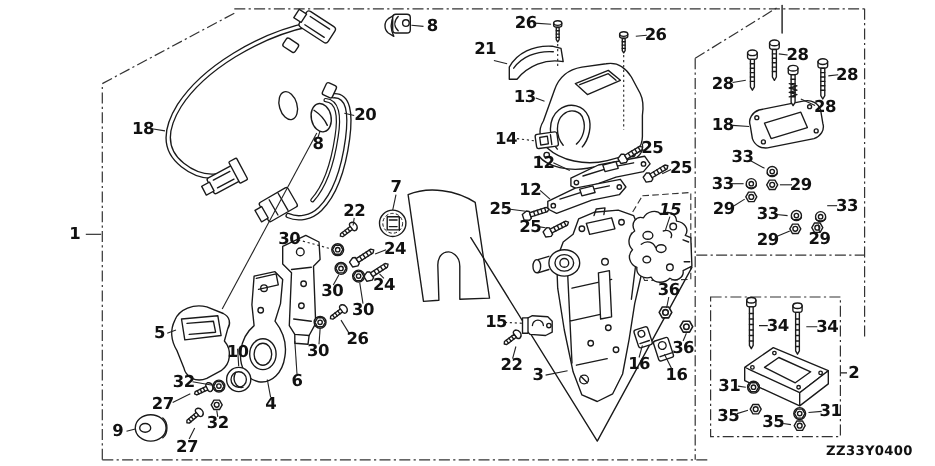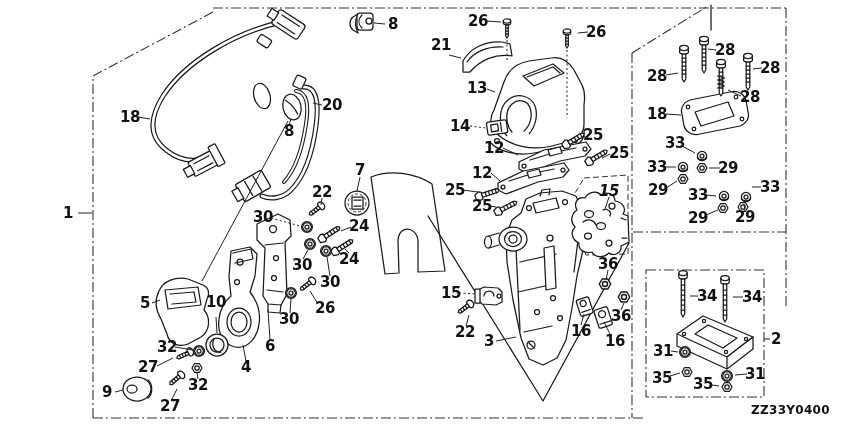--- a/index.html
+++ b/index.html
@@ -412,21 +412,21 @@
   <div>
       <div class="lbl" style="left: 68px; top: 213px;">1</div>
       <div class="lbl" style="left: 776px; top: 339px;">2</div>
       <div class="lbl" style="left: 489px; top: 341px;">3</div>
       <div class="lbl" style="left: 246px; top: 367px;">4</div>
       <div class="lbl" style="left: 145px; top: 303px;">5</div>
       <div class="lbl" style="left: 270px; top: 346px;">6</div>
       <div class="lbl" style="left: 360px; top: 170px;">7</div>
       <div class="lbl" style="left: 289px; top: 131px;">8</div>
       <div class="lbl" style="left: 107px; top: 392px;">9</div>
-      <div class="lbl" style="left: 216px; top: 302px;">10</div>
+      <div class="lbl" style="left: 216px; top: 320px;">10</div>
       <div class="lbl" style="left: 451px; top: 293px;">15</div>
       <div class="lbl" style="left: 494px; top: 148px;">12</div>
       <div class="lbl" style="left: 482px; top: 173px;">12</div>
       <div class="lbl" style="left: 477px; top: 88px;">13</div>
       <div class="lbl" style="left: 460px; top: 126px; text-align: right;">14</div>
       <div class="lbl" style="left: 609px; top: 191px; font-style: italic;">15</div>
       <div class="lbl" style="left: 581px; top: 331px;">16</div>
       <div class="lbl" style="left: 615px; top: 341px;">16</div>
       <div class="lbl" style="left: 393px; top: 24px;">8</div>
       <div class="lbl" style="left: 657px; top: 114px;">18</div>

